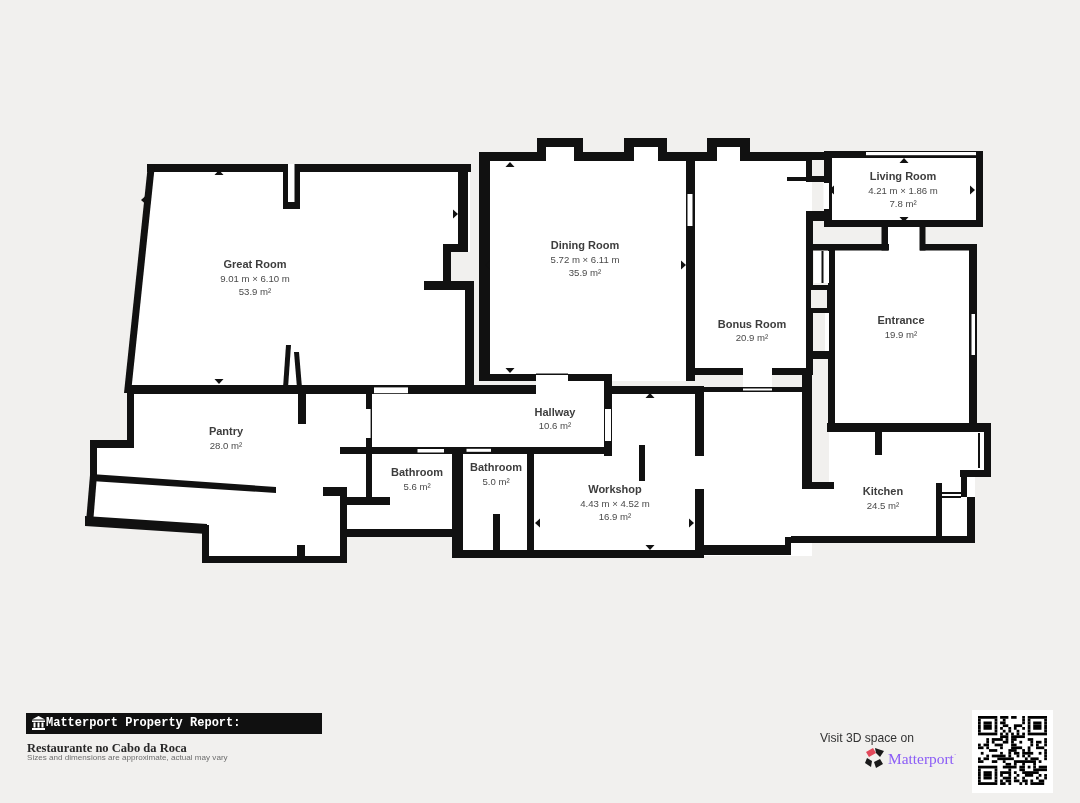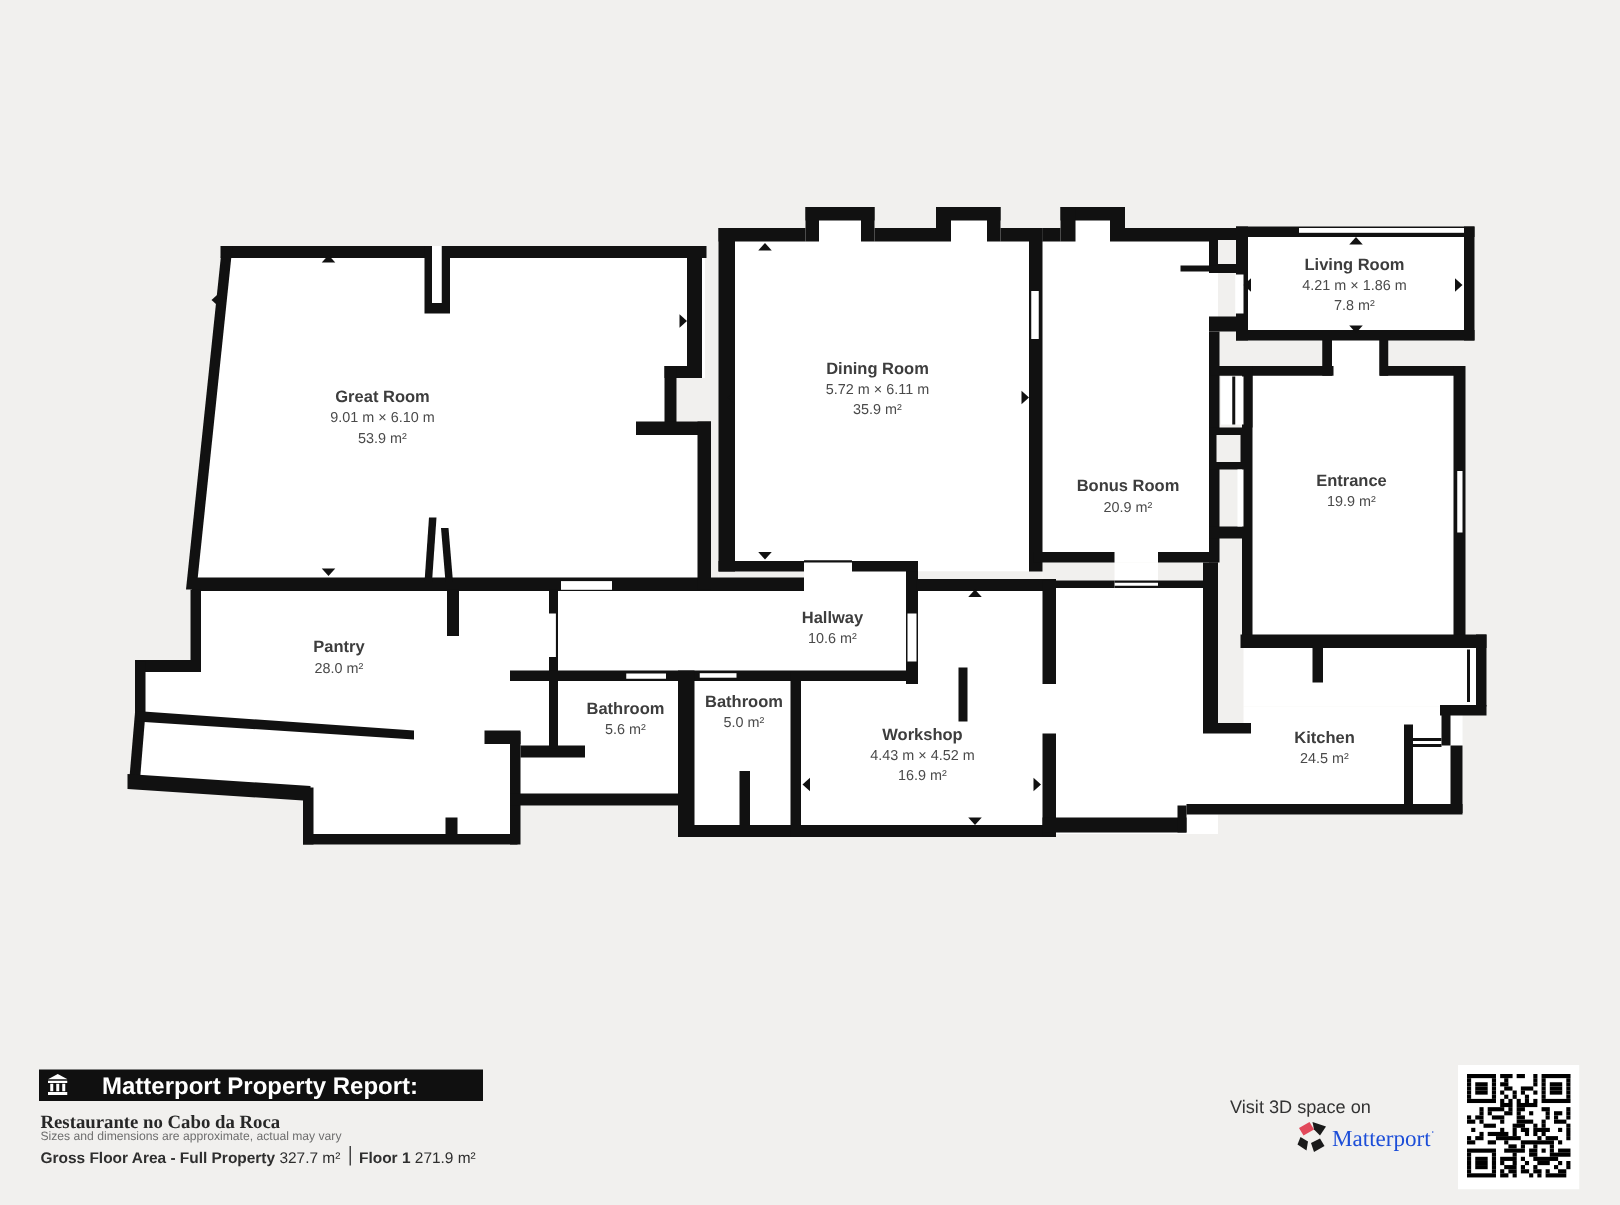--- a/index.html
+++ b/index.html
@@ -351,38 +351,37 @@
 
 <svg style="position:absolute;left:32px;top:716px;" width="13" height="14" viewBox="0 0 13 14">
 <polygon points="6.5,0 13,3.5 0,3.5" fill="#ffffff"></polygon>
 <rect x="0" y="4.5" width="13" height="1.5" fill="#ffffff"></rect>
 <rect x="1.5" y="6.5" width="2" height="5" fill="#ffffff"></rect>
 <rect x="5.5" y="6.5" width="2" height="5" fill="#ffffff"></rect>
 <rect x="9.5" y="6.5" width="2" height="5" fill="#ffffff"></rect>
 <rect x="0" y="12" width="13" height="2" fill="#ffffff"></rect>
 </svg>
 
-<div style="position:absolute;left:68px;top:716px;color:#fff;font-size:16px;font-weight:bold;">Matterport Property Report:</div>
+<div style="position:absolute;left:46px;top:716px;color:#fff;font-size:12px;font-weight:bold;font-family:Liberation Mono, monospace;">Matterport Property Report:</div>
 
 <div style="position:absolute;left:27px;top:741px;color:#272727;font-size:12.5px;font-weight:bold;font-family:Liberation Serif, serif;">Restaurante no Cabo da Roca</div>
 
-<div style="position:absolute;left:27px;top:764px;color:#2e2e2e;font-size:10.3px;"><b>Gross Floor Area - Full Property</b> 327.7 m²&nbsp;&nbsp;<span style="display:inline-block;width:1px;height:13px;background:#444;vertical-align:-2px;"></span>&nbsp;&nbsp;<b>Floor 1</b> 271.9 m²</div>
 
 <div style="position:absolute;left:27px;top:753px;color:#6e6e6e;font-size:8.1px;">Sizes and dimensions are approximate, actual may vary</div>
 
 <div style="position:absolute;left:820px;top:731px;width:182px;text-align:left;color:#333;font-size:12.1px;">Visit 3D space on</div>
 
 <svg style="position:absolute;left:864px;top:748px;" width="24" height="22" viewBox="0 0 24 22">
 <polygon points="2,4 9,0 12,5 5,9" fill="#e2495b"></polygon>
 <polygon points="11,0 20,3 16,9 12,5" fill="#1a1a1a"></polygon>
 <polygon points="3,10 8,13 7,19 1,15" fill="#1a1a1a"></polygon>
 <polygon points="10,14 16,11 19,16 12,20" fill="#1a1a1a"></polygon>
 </svg>
 
-<div style="position:absolute;left:888px;top:750px;color:#1d4ed8;font-size:15.4px;font-family:'Liberation Serif',serif;">Matterport<span style="font-size:8px;vertical-align:7px;">·</span></div>
+<div style="position:absolute;left:888px;top:750px;color:#8b5cf6;font-size:15.4px;font-family:'Liberation Serif',serif;">Matterport<span style="font-size:8px;vertical-align:7px;">·</span></div>
 
 <svg style="position:absolute;left:972px;top:710px;" width="81" height="83" viewBox="0 0 81 83">
 <rect x="0" y="0" width="81" height="83" fill="#ffffff"></rect>
 <g fill="#000000" transform="translate(-972.5,-710.5)">
 <rect x="978.5" y="716.5" width="19.32" height="2.76"></rect>
 <rect x="1000.6" y="716.5" width="8.28" height="2.76"></rect>
 <rect x="1011.6" y="716.5" width="5.52" height="2.76"></rect>
 <rect x="1022.7" y="716.5" width="2.76" height="2.76"></rect>
 <rect x="1028.2" y="716.5" width="19.32" height="2.76"></rect>
 <rect x="978.5" y="719.3" width="2.76" height="2.76"></rect>

